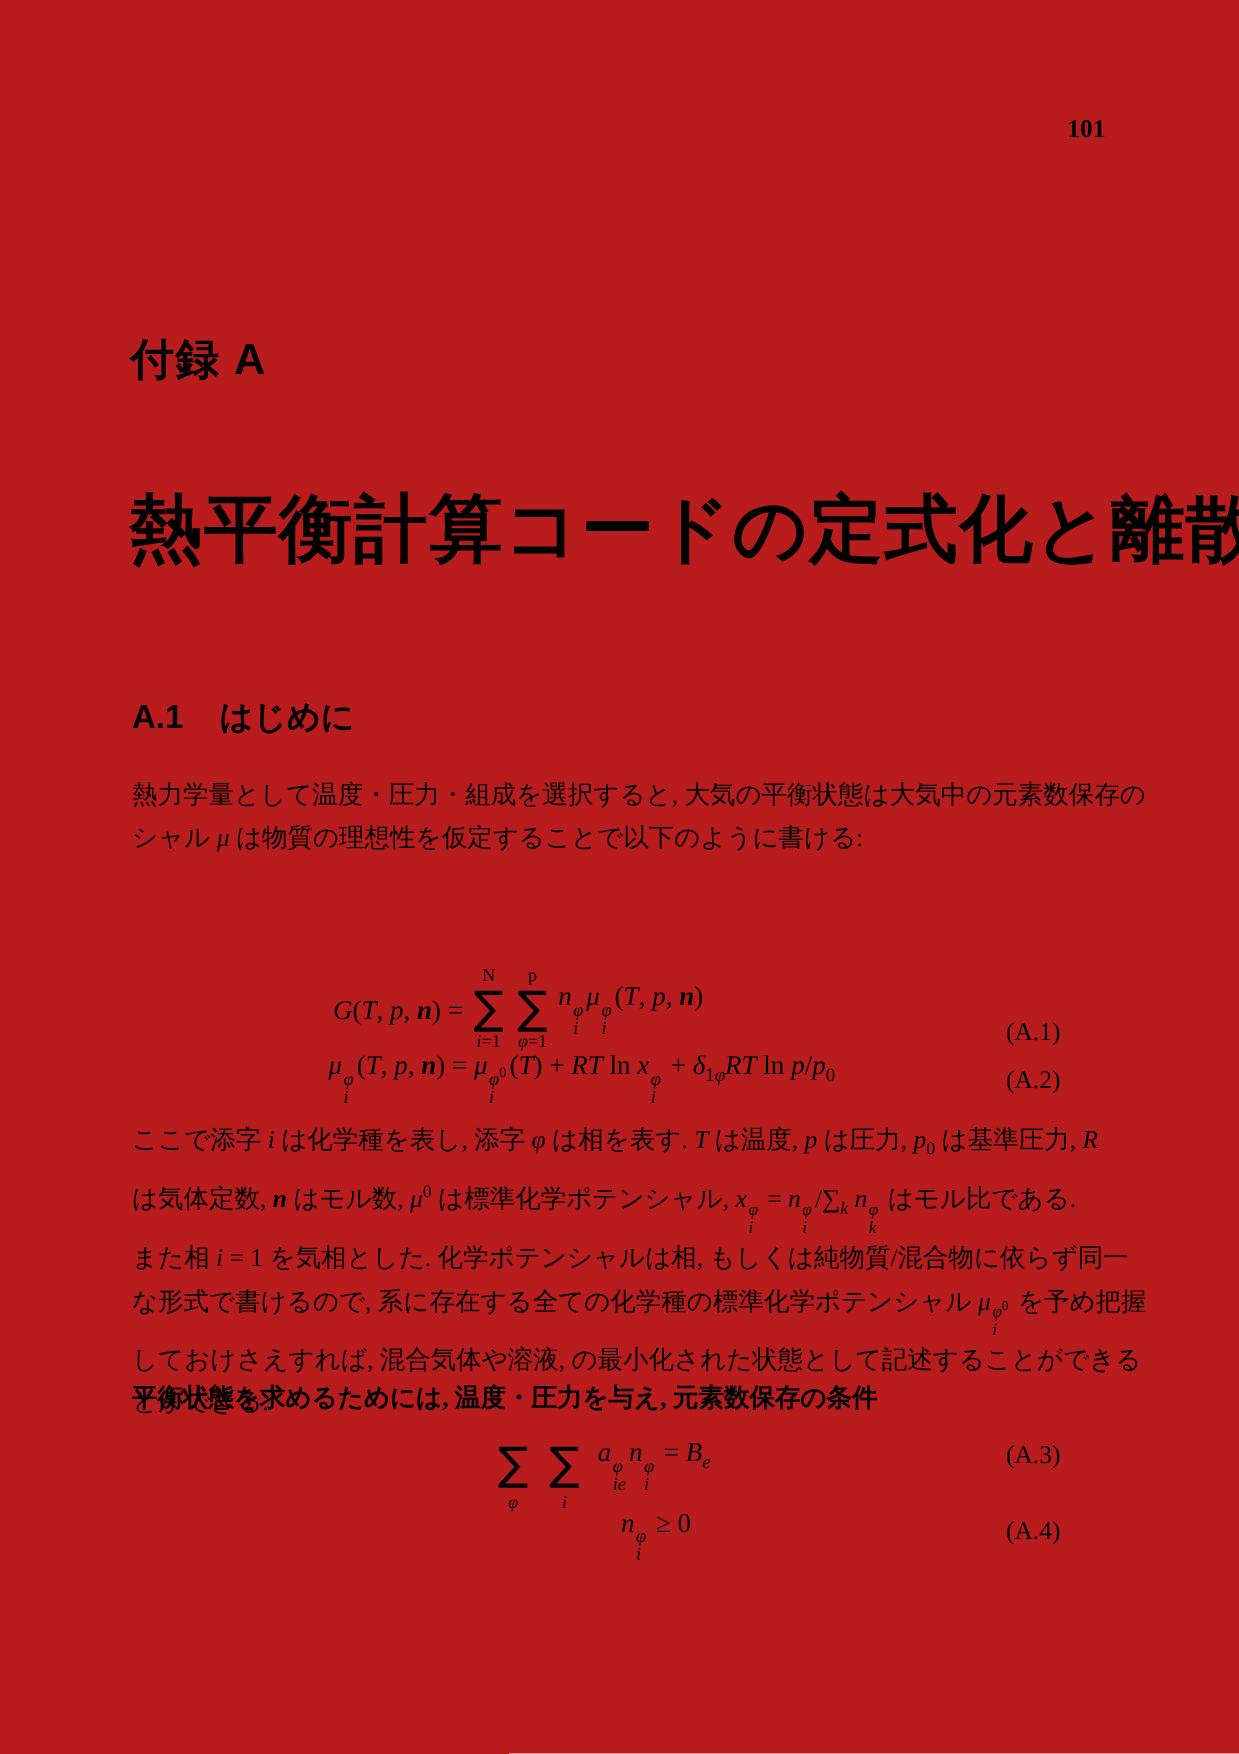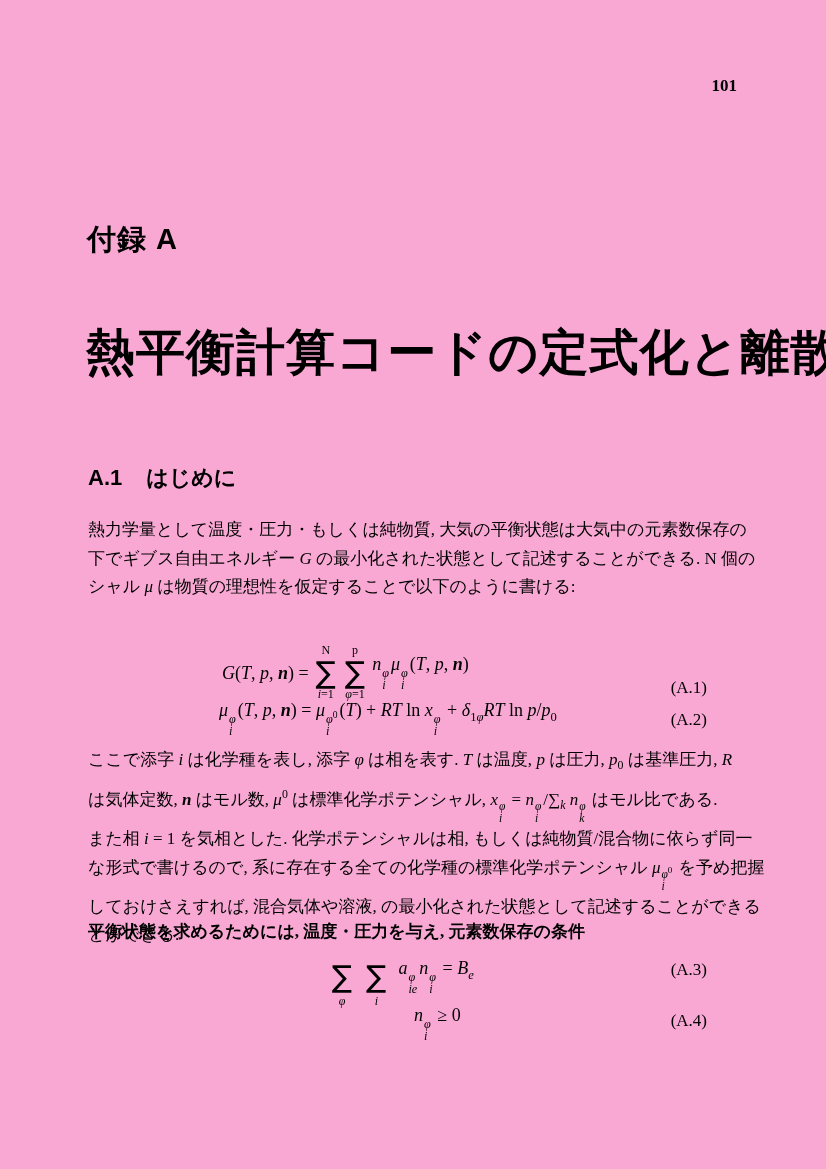--- a/index.html
+++ b/index.html
@@ -1,19 +1,19 @@
 <!DOCTYPE html>
 <html><head>
 <meta charset="utf-8">
 <style>
   html,body{margin:0;padding:0;background:#ffffff;}
   .page{
     position:relative;
     width:826px;height:1169px;
-    background:#f9a8d4;
+    background:#b91c1c;
     color:#000000;
     font-family:"Liberation Serif","DejaVu Serif",serif;
     overflow:hidden;
   }
   .pagenum{
     position:absolute;top:76px;right:89px;
     font-size:17px;font-weight:bold;
   }
   .chapter-label{
     position:absolute;left:87px;top:220px;
@@ -85,22 +85,21 @@
 
   <div class="chapter-label">付録 A</div>
 
   <div class="chapter-title">熱平衡計算コードの定式化と離散化</div>
 
   <div class="section-heading">
     <span class="sec-num">A.1</span><span>はじめに</span>
   </div>
 
   <div class="para p1">
-    <div class="line">熱力学量として温度・圧力・もしくは純物質, 大気の平衡状態は大気中の元素数保存の</div>
-    <div class="line">下でギブス自由エネルギー <i>G</i> の最小化された状態として記述することができる. N 個の</div>
+    <div class="line">熱力学量として温度・圧力・組成を選択すると, 大気の平衡状態は大気中の元素数保存の</div>
     <div class="line">シャル <i>μ</i> は物質の理想性を仮定することで以下のように書ける:</div>
   </div>
 
   <div class="eq eq1">
     <span class="m"><i>G</i>(<i>T</i>, <i>p</i>, <b><i>n</i></b>) =</span>
     <span class="bigsum">
       <span class="lim">N</span>
       <span class="sig">∑</span>
       <span class="lim"><i>i</i>=1</span>
     </span>

